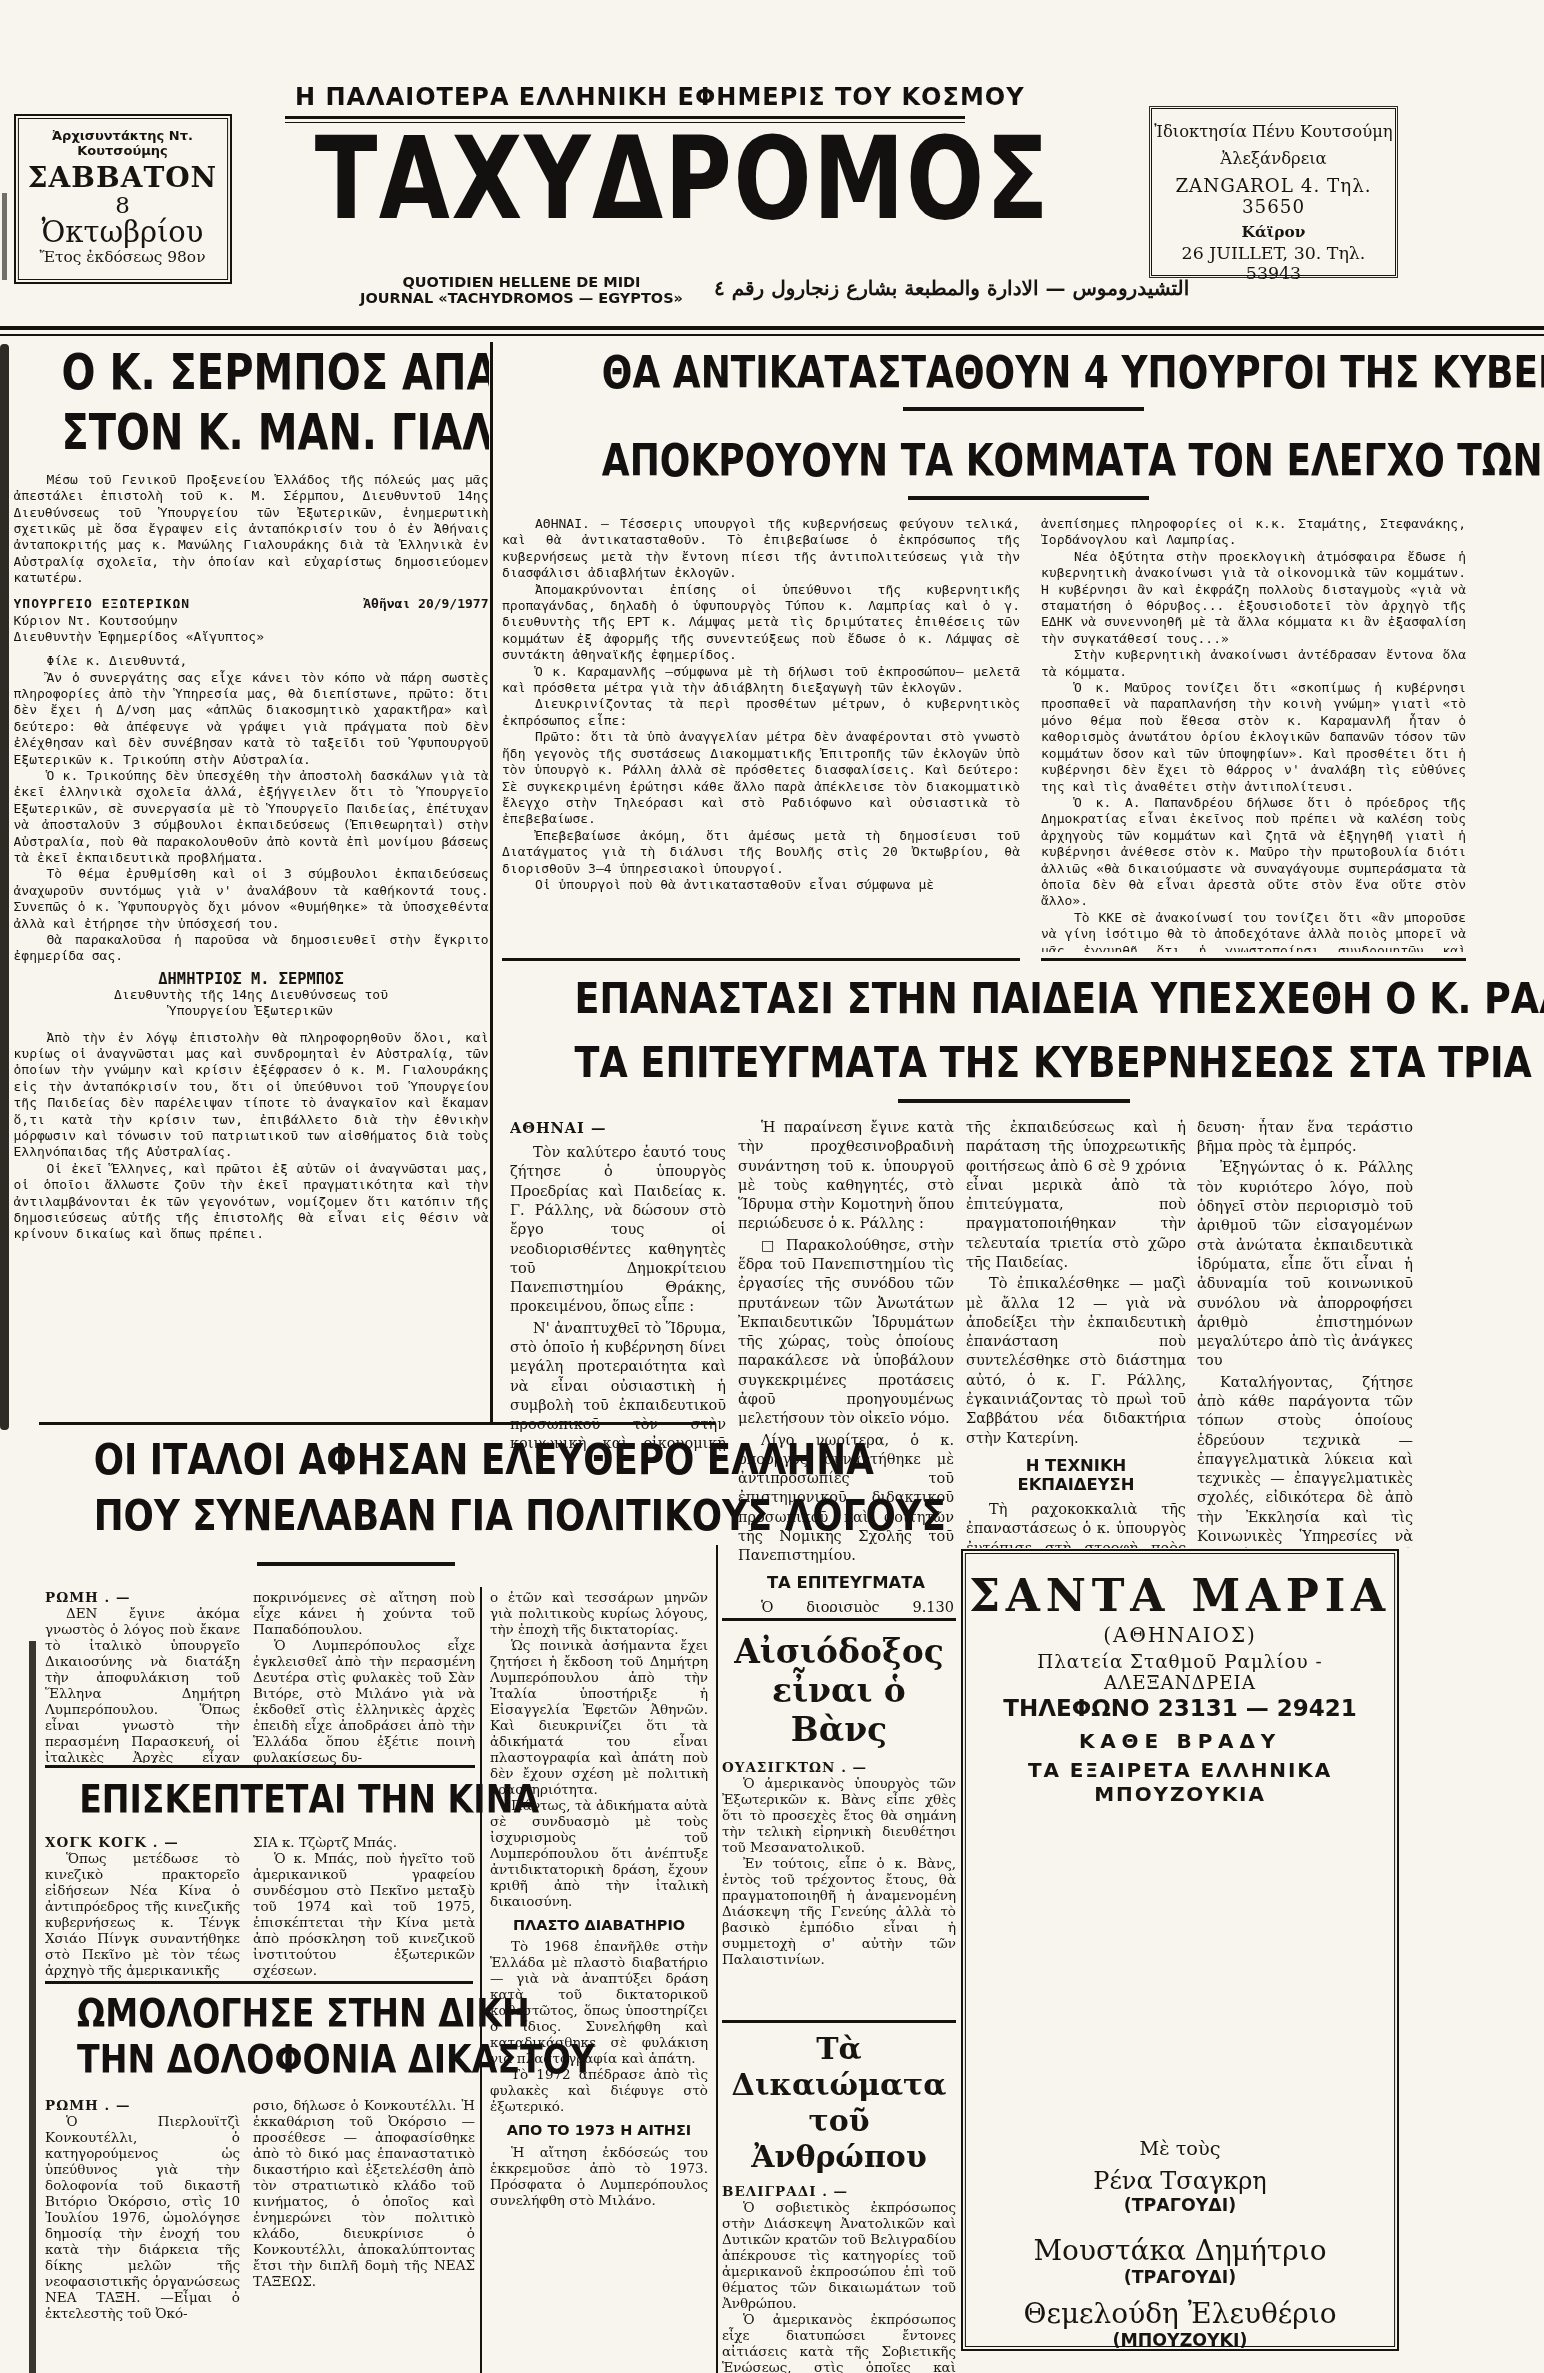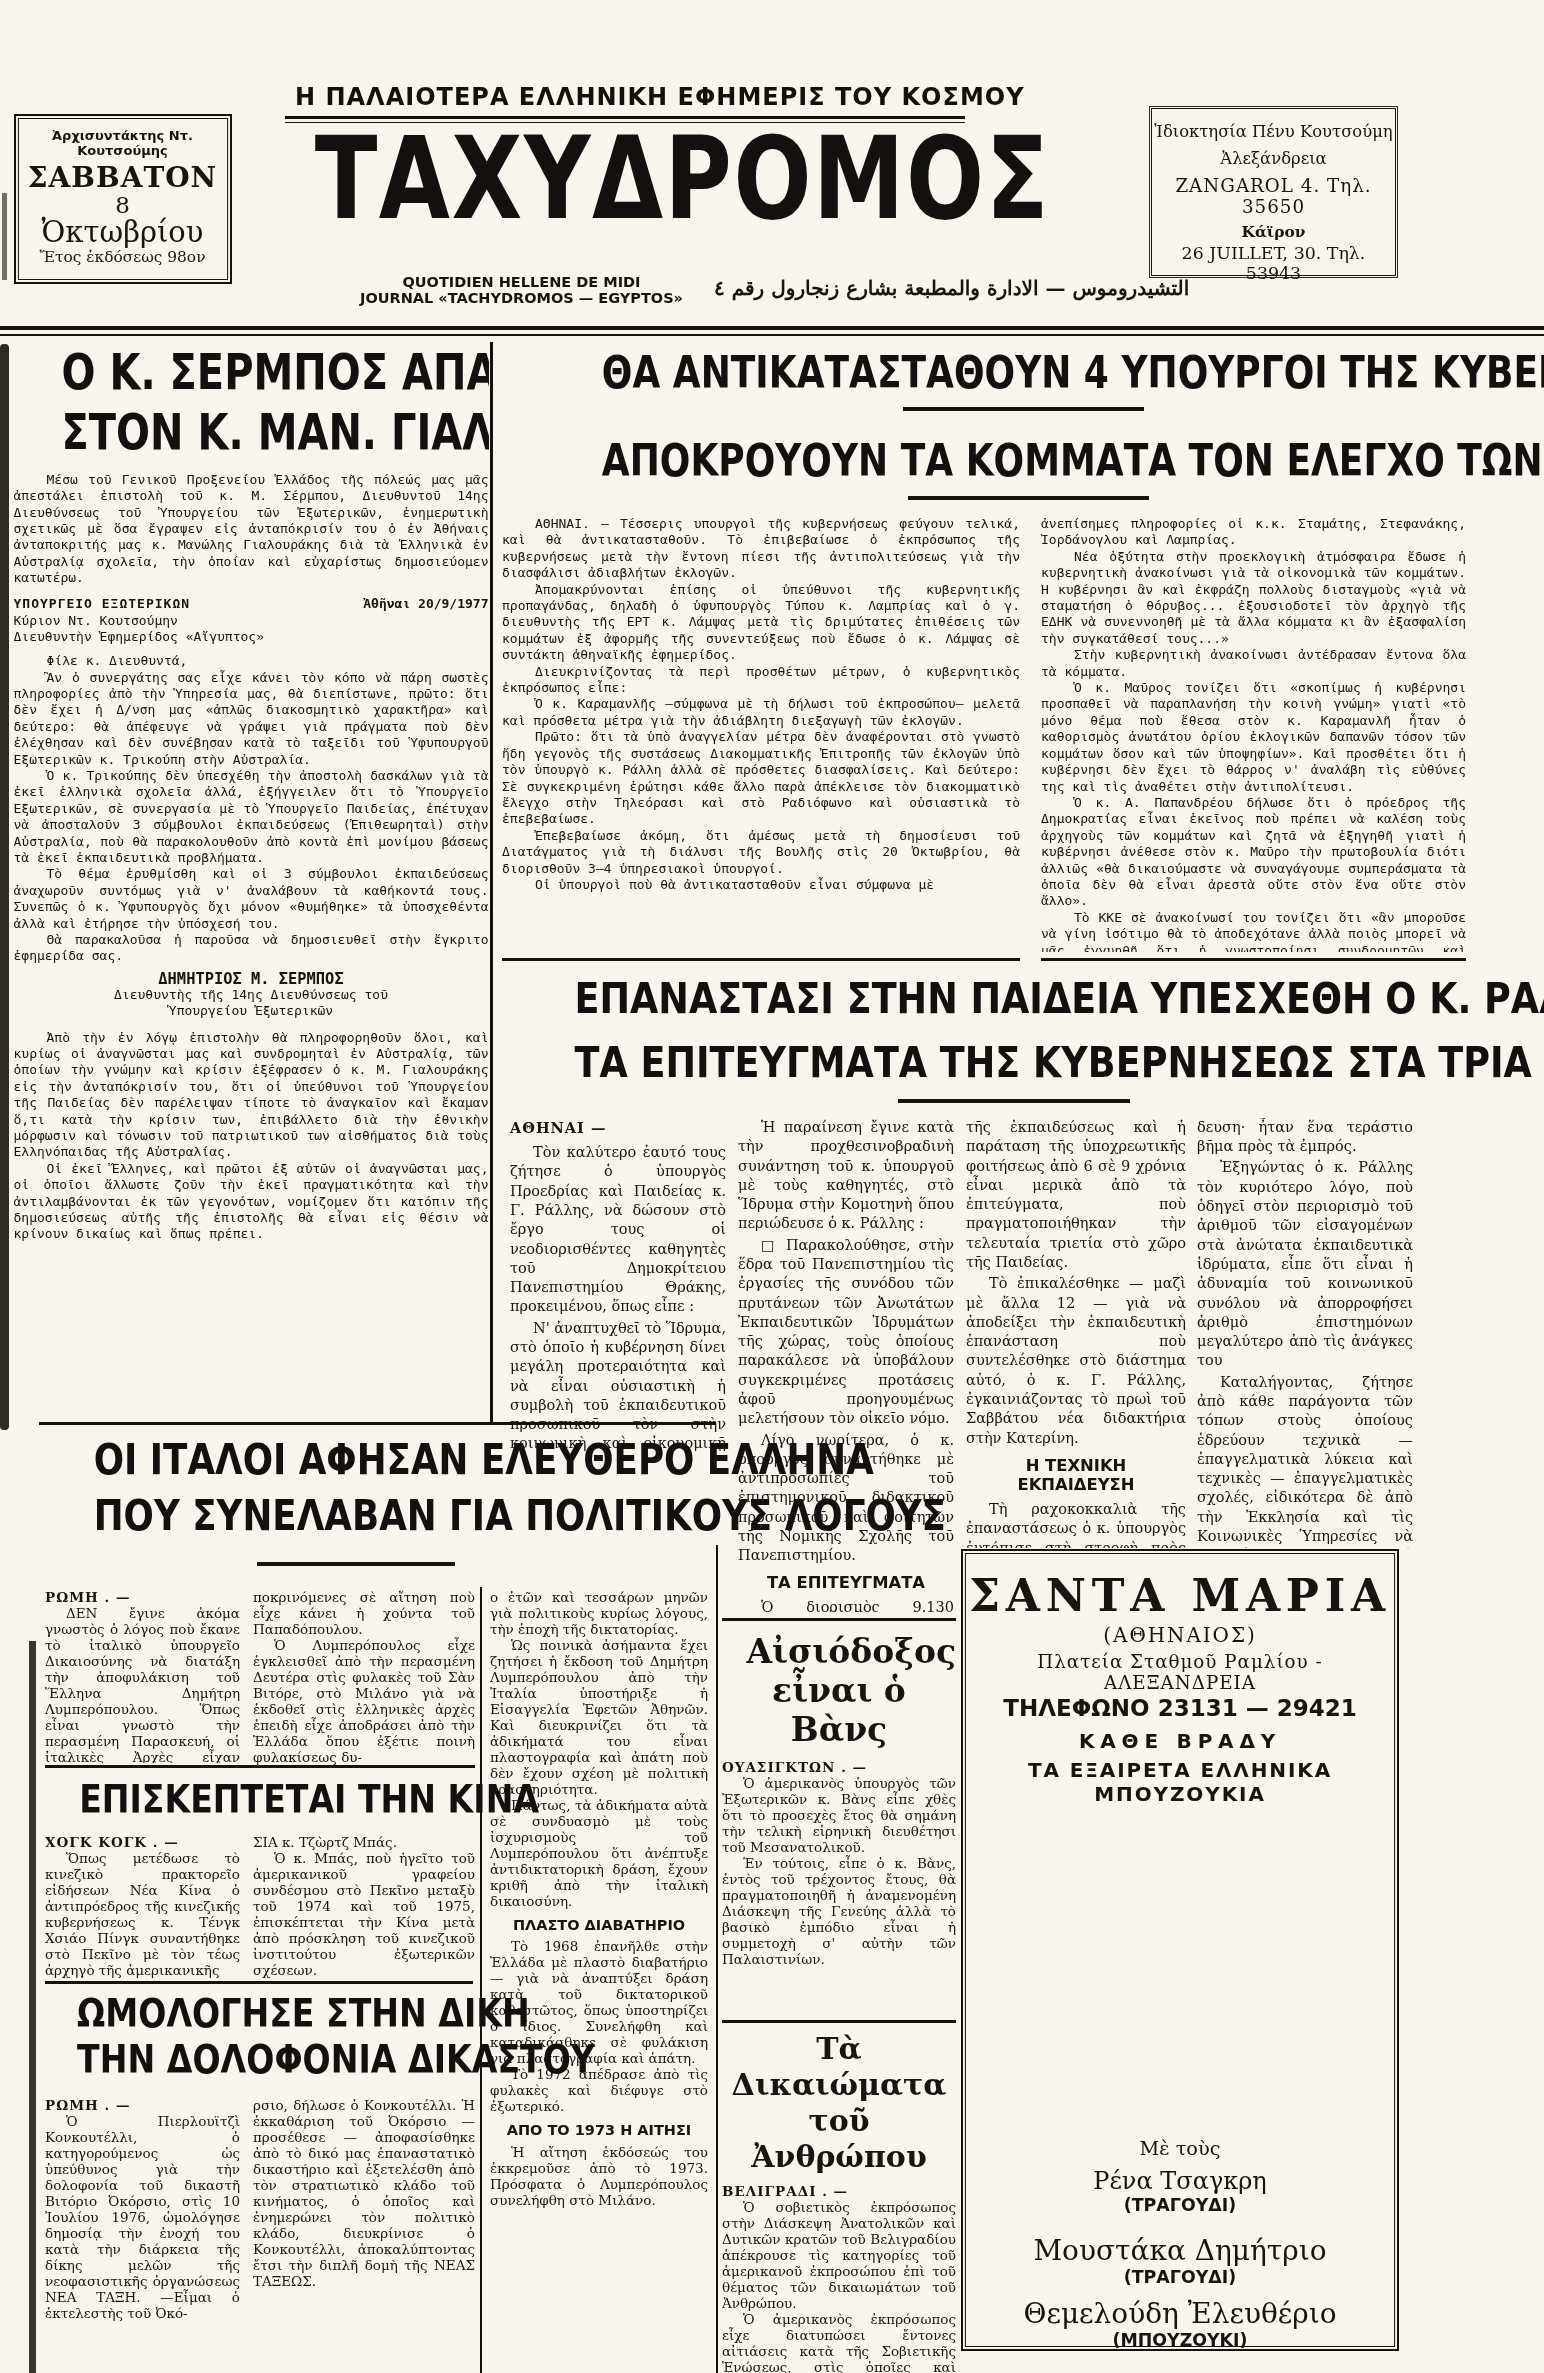--- a/index.html
+++ b/index.html
@@ -105,22 +105,22 @@
   <div class="abs rule" style="left:490px;top:342px;width:2.9px;height:1081px;"></div>
 
   <div class="abs hl sqz" style="left:497px;top:346px;width:1048px;font-size:45px;">ΘΑ ΑΝΤΙΚΑΤΑΣΤΑΘΟΥΝ 4 ΥΠΟΥΡΓΟΙ ΤΗΣ ΚΥΒΕΡΝΗΣΕΩΣ</div>
   <div class="abs rule" style="left:903px;top:407px;width:241px;height:3.9px;"></div>
   <div class="abs hl sqz" style="left:497px;top:434px;width:1048px;font-size:45px;">ΑΠΟΚΡΟΥΟΥΝ ΤΑ ΚΟΜΜΑΤΑ ΤΟΝ ΕΛΕΓΧΟ ΤΩΝ ΠΟΡΩΝ ΤΟΥΣ</div>
   <div class="abs rule" style="left:908px;top:496px;width:241px;height:3.9px;"></div>
 
   <div class="abs mono body-col" style="left:502px;top:516px;width:518px;height:436px;">
     <p>ΑΘΗΝΑΙ. — Τέσσερις υπουργοὶ τῆς κυβερνήσεως φεύγουν τελικά, καὶ θὰ ἀντικατασταθοῦν. Τὸ ἐπιβεβαίωσε ὁ ἐκπρόσωπος τῆς κυβερνήσεως μετὰ τὴν ἔντονη πίεσι τῆς ἀντιπολιτεύσεως γιὰ τὴν διασφάλισι ἀδιαβλήτων ἐκλογῶν.</p>
     <p>Ἀπομακρύνονται ἐπίσης οἱ ὑπεύθυνοι τῆς κυβερνητικῆς προπαγάνδας, δηλαδὴ ὁ ὑφυπουργὸς Τύπου κ. Λαμπρίας καὶ ὁ γ. διευθυντὴς τῆς ΕΡΤ κ. Λάμψας μετὰ τὶς δριμύτατες ἐπιθέσεις τῶν κομμάτων ἐξ ἀφορμῆς τῆς συνεντεύξεως ποὺ ἔδωσε ὁ κ. Λάμψας σὲ συντάκτη ἀθηναϊκῆς ἐφημερίδος.</p>
+    <p>Ὁ κ. Καραμανλῆς —σύμφωνα μὲ τὴ δήλωσι τοῦ ἐκπροσώπου— μελετᾶ καὶ πρόσθετα μέτρα γιὰ τὴν ἀδιάβλητη διεξαγωγὴ τῶν ἐκλογῶν.</p>
     <p>Διευκρινίζοντας τὰ περὶ προσθέτων μέτρων, ὁ κυβερνητικὸς ἐκπρόσωπος εἶπε:</p>
-    <p>Ὁ κ. Καραμανλῆς —σύμφωνα μὲ τὴ δήλωσι τοῦ ἐκπροσώπου— μελετᾶ καὶ πρόσθετα μέτρα γιὰ τὴν ἀδιάβλητη διεξαγωγὴ τῶν ἐκλογῶν.</p>
     <p>Πρῶτο: ὅτι τὰ ὑπὸ ἀναγγελίαν μέτρα δὲν ἀναφέρονται στὸ γνωστὸ ἤδη γεγονὸς τῆς συστάσεως Διακομματικῆς Ἐπιτροπῆς τῶν ἐκλογῶν ὑπὸ τὸν ὑπουργὸ κ. Ράλλη ἀλλὰ σὲ πρόσθετες διασφαλίσεις. Καὶ δεύτερο: Σὲ συγκεκριμένη ἐρώτησι κάθε ἄλλο παρὰ ἀπέκλεισε τὸν διακομματικὸ ἔλεγχο στὴν Τηλεόρασι καὶ στὸ Ραδιόφωνο καὶ οὐσιαστικὰ τὸ ἐπεβεβαίωσε.</p>
     <p>Ἐπεβεβαίωσε ἀκόμη, ὅτι ἀμέσως μετὰ τὴ δημοσίευσι τοῦ Διατάγματος γιὰ τὴ διάλυσι τῆς Βουλῆς στὶς 20 Ὀκτωβρίου, θὰ διορισθοῦν 3—4 ὑπηρεσιακοὶ ὑπουργοί.</p>
     <p>Οἱ ὑπουργοὶ ποὺ θὰ ἀντικατασταθοῦν εἶναι σύμφωνα μὲ</p>
   </div>
   <div class="abs mono body-col" style="left:1041px;top:516px;width:425px;height:436px;">
     <p class="noind">ἀνεπίσημες πληροφορίες οἱ κ.κ. Σταμάτης, Στεφανάκης, Ἰορδάνογλου καὶ Λαμπρίας.</p>
     <p>Νέα ὀξύτητα στὴν προεκλογικὴ ἀτμόσφαιρα ἔδωσε ἡ κυβερνητικὴ ἀνακοίνωσι γιὰ τὰ οἰκονομικὰ τῶν κομμάτων. Ἡ κυβέρνησι ἂν καὶ ἐκφράζη πολλοὺς δισταγμοὺς «γιὰ νὰ σταματήση ὁ θόρυβος... ἐξουσιοδοτεῖ τὸν ἀρχηγὸ τῆς ΕΔΗΚ νὰ συνεννοηθῆ μὲ τὰ ἄλλα κόμματα κι ἂν ἐξασφαλίση τὴν συγκατάθεσί τους...»</p>
     <p>Στὴν κυβερνητικὴ ἀνακοίνωσι ἀντέδρασαν ἔντονα ὅλα τὰ κόμματα.</p>
     <p>Ὁ κ. Μαῦρος τονίζει ὅτι «σκοπίμως ἡ κυβέρνησι προσπαθεῖ νὰ παραπλανήση τὴν κοινὴ γνώμη» γιατὶ «τὸ μόνο θέμα ποὺ ἔθεσα στὸν κ. Καραμανλῆ ἦταν ὁ καθορισμὸς ἀνωτάτου ὁρίου ἐκλογικῶν δαπανῶν τόσον τῶν κομμάτων ὅσον καὶ τῶν ὑποψηφίων». Καὶ προσθέτει ὅτι ἡ κυβέρνησι δὲν ἔχει τὸ θάρρος ν' ἀναλάβη τὶς εὐθύνες της καὶ τὶς ἀναθέτει στὴν ἀντιπολίτευσι.</p>
     <p>Ὁ κ. Α. Παπανδρέου δήλωσε ὅτι ὁ πρόεδρος τῆς Δημοκρατίας εἶναι ἐκεῖνος ποὺ πρέπει νὰ καλέση τοὺς ἀρχηγοὺς τῶν κομμάτων καὶ ζητᾶ νὰ ἐξηγηθῆ γιατὶ ἡ κυβέρνησι ἀνέθεσε στὸν κ. Μαῦρο τὴν πρωτοβουλία διότι ἀλλιῶς «θὰ δικαιούμαστε νὰ συναγάγουμε συμπεράσματα τὰ ὁποῖα δὲν θὰ εἶναι ἀρεστὰ οὔτε στὸν ἕνα οὔτε στὸν ἄλλο».</p>
@@ -201,21 +201,21 @@
   <div class="abs sm-col" style="left:45px;top:2097px;width:195px;height:276px;">
     <p class="noind dateline">ΡΩΜΗ . —</p>
     <p>Ὁ Πιερλουϊτζὶ Κονκουτέλλι, ὁ κατηγορούμενος ὡς ὑπεύθυνος γιὰ τὴν δολοφονία τοῦ δικαστῆ Βιτόριο Ὀκόρσιο, στὶς 10 Ἰουλίου 1976, ὡμολόγησε δημοσίᾳ τὴν ἐνοχή του κατὰ τὴν διάρκεια τῆς δίκης μελῶν τῆς νεοφασιστικῆς ὀργανώσεως ΝΕΑ ΤΑΞΗ. —Εἶμαι ὁ ἐκτελεστὴς τοῦ Ὀκό-</p>
   </div>
   <div class="abs sm-col" style="left:253px;top:2097px;width:222px;height:276px;">
     <p class="noind">ρσιο, δήλωσε ὁ Κονκουτέλλι. Ἡ ἐκκαθάριση τοῦ Ὀκόρσιο — προσέθεσε — ἀποφασίσθηκε ἀπὸ τὸ δικό μας ἐπαναστατικὸ δικαστήριο καὶ ἐξετελέσθη ἀπὸ τὸν στρατιωτικὸ κλάδο τοῦ κινήματος, ὁ ὁποῖος καὶ ἐνημερώνει τὸν πολιτικὸ κλάδο, διευκρίνισε ὁ Κονκουτέλλι, ἀποκαλύπτοντας ἔτσι τὴν διπλῆ δομὴ τῆς ΝΕΑΣ ΤΑΞΕΩΣ.</p>
   </div>
 
   <div class="abs rule" style="left:722px;top:1618px;width:234px;height:2.9px;"></div>
   <div class="abs" style="left:722px;top:1632px;width:234px;height:384px;overflow:hidden;">
-    <div class="centered" style="font-weight:bold;font-size:33px;line-height:39px;text-align:right;">Αἰσιόδοξος</div>
+    <div class="centered" style="font-weight:bold;font-size:33px;line-height:39px;">Αἰσιόδοξος</div>
     <div class="centered" style="font-weight:bold;font-size:33px;line-height:39px;">εἶναι ὁ Βὰνς</div>
     <div class="sm-col" style="margin-top:9.7px;height:290px;">
       <p class="noind dateline">ΟΥΑΣΙΓΚΤΩΝ . —</p>
       <p>Ὁ ἀμερικανὸς ὑπουργὸς τῶν Ἐξωτερικῶν κ. Βὰνς εἶπε χθὲς ὅτι τὸ προσεχὲς ἔτος θὰ σημάνη τὴν τελικὴ εἰρηνικὴ διευθέτησι τοῦ Μεσανατολικοῦ.</p>
       <p>Ἐν τούτοις, εἶπε ὁ κ. Βὰνς, ἐντὸς τοῦ τρέχοντος ἔτους, θὰ πραγματοποιηθῆ ἡ ἀναμενομένη Διάσκεψη τῆς Γενεύης ἀλλὰ τὸ βασικὸ ἐμπόδιο εἶναι ἡ συμμετοχὴ σ' αὐτὴν τῶν Παλαιστινίων.</p>
     </div>
   </div>
 
   <div class="abs rule" style="left:722px;top:2020px;width:234px;height:2.9px;"></div>
   <div class="abs" style="left:722px;top:2031px;width:234px;height:342px;overflow:hidden;">

